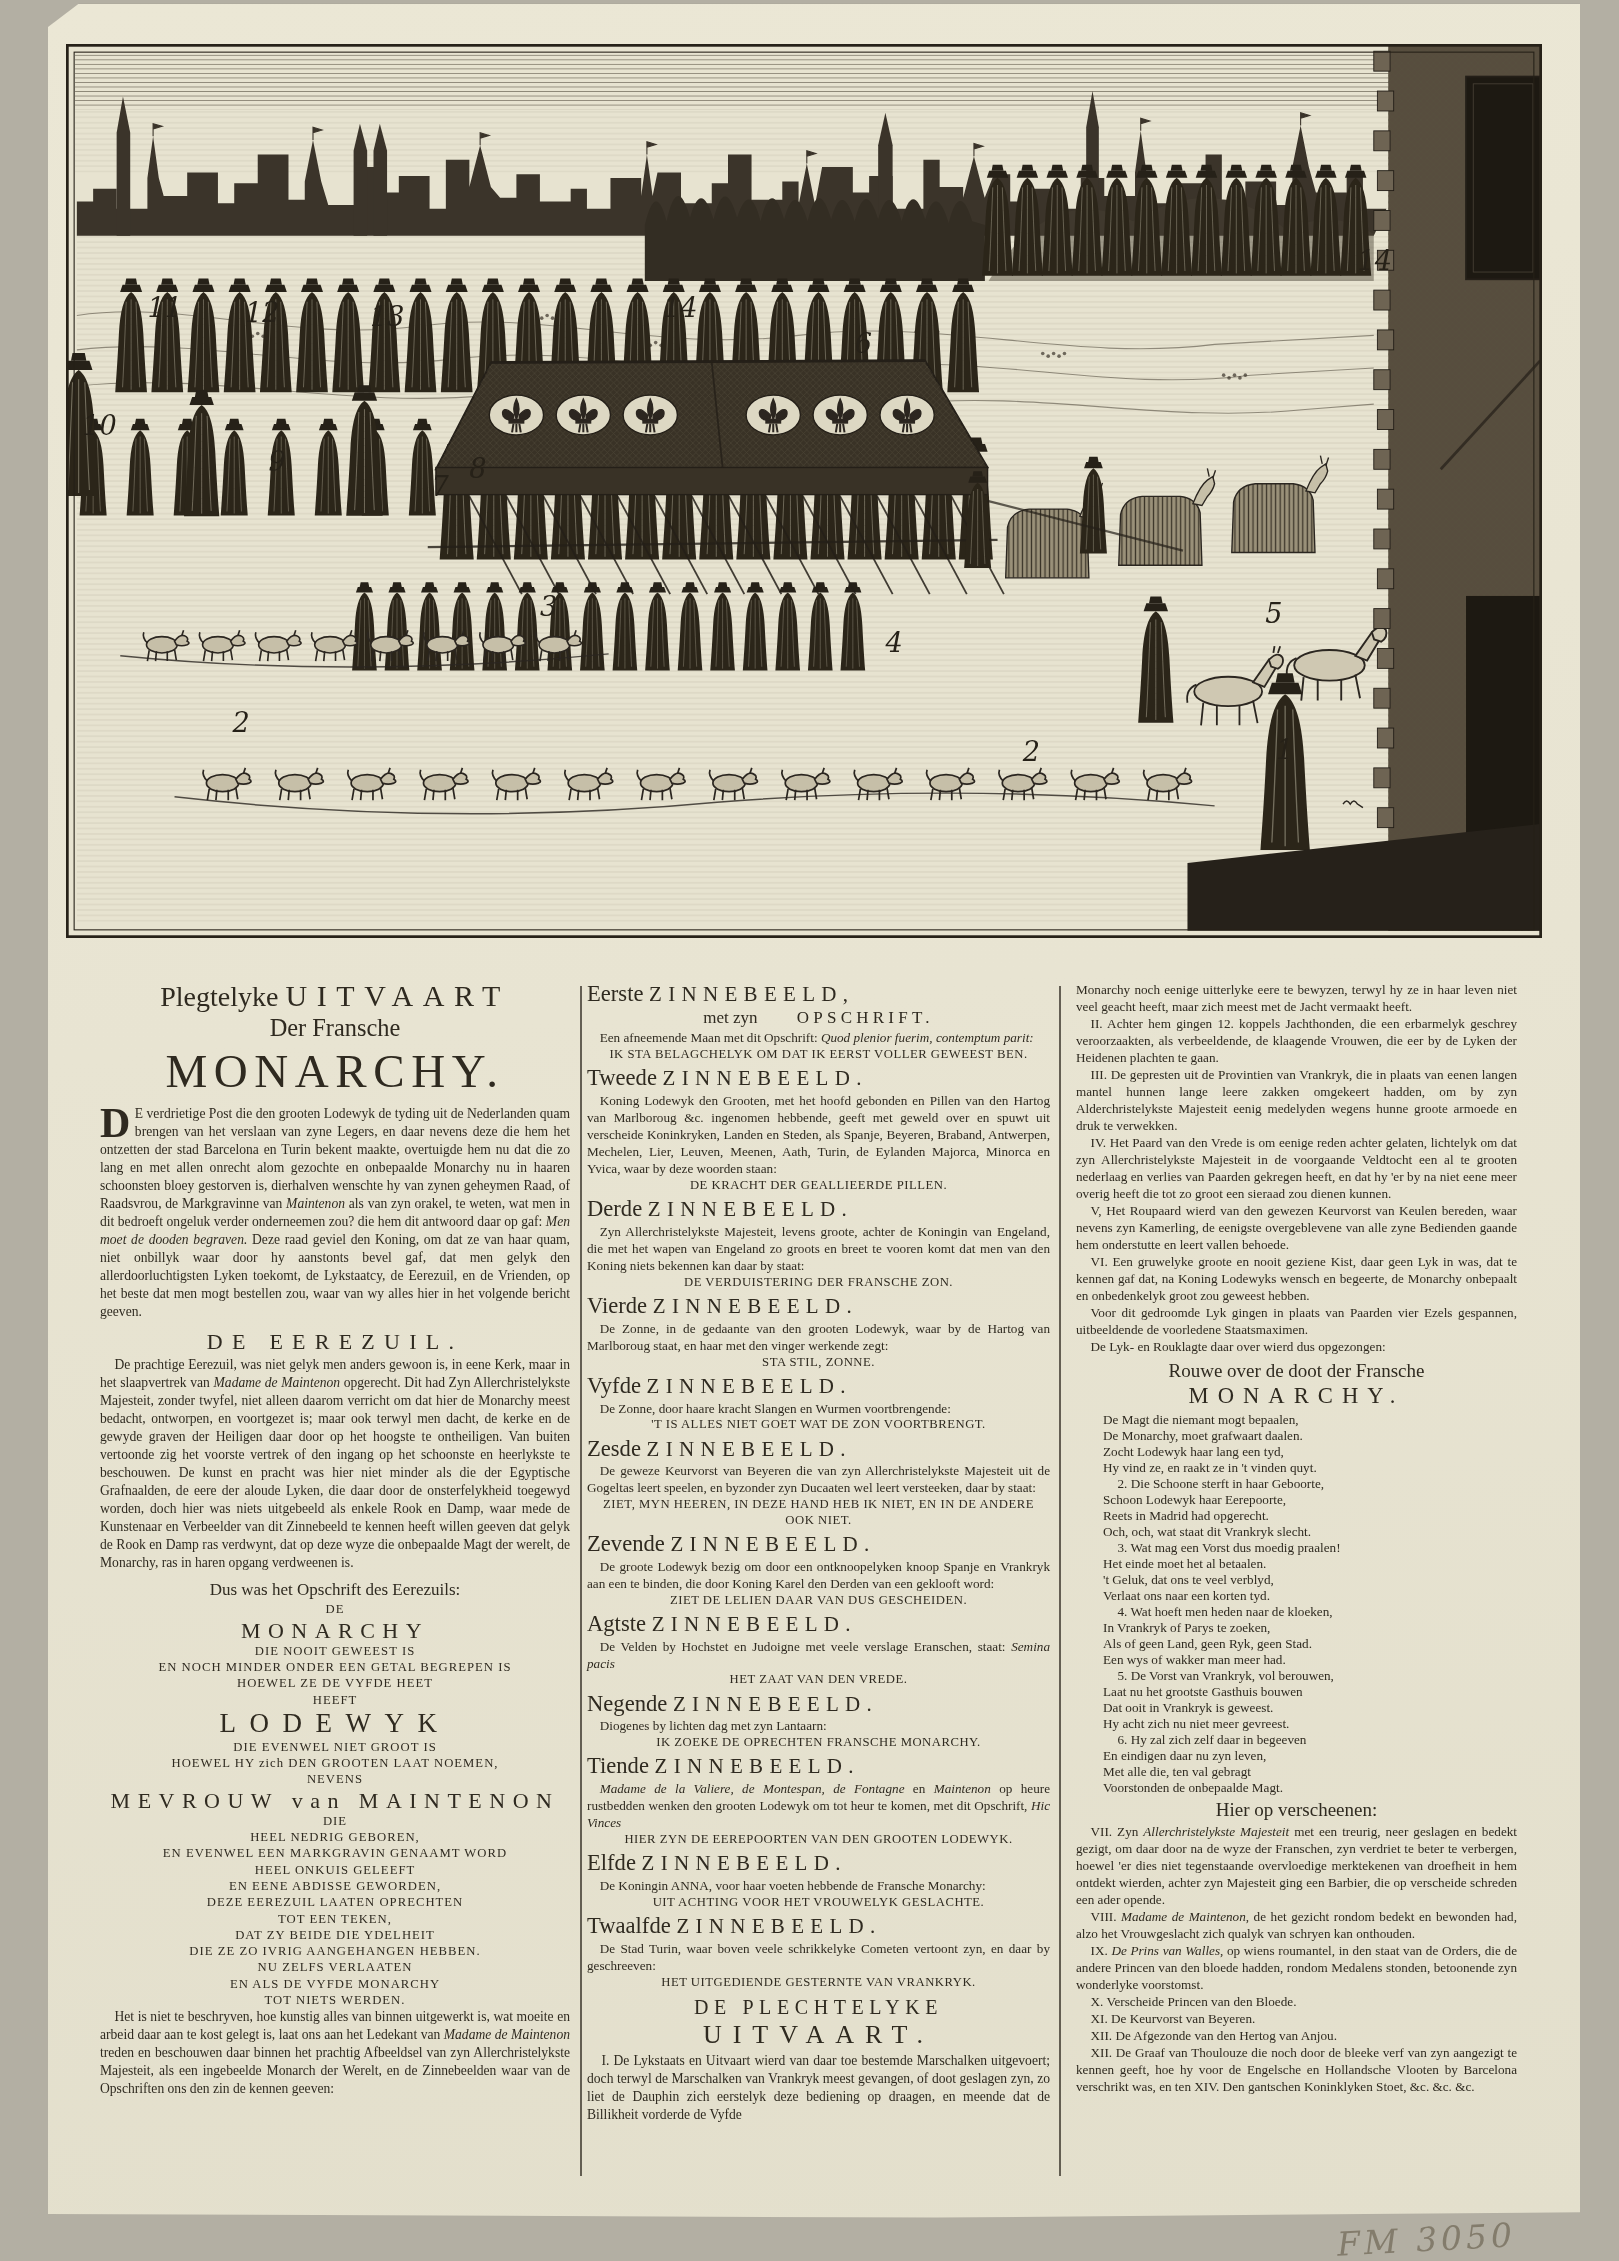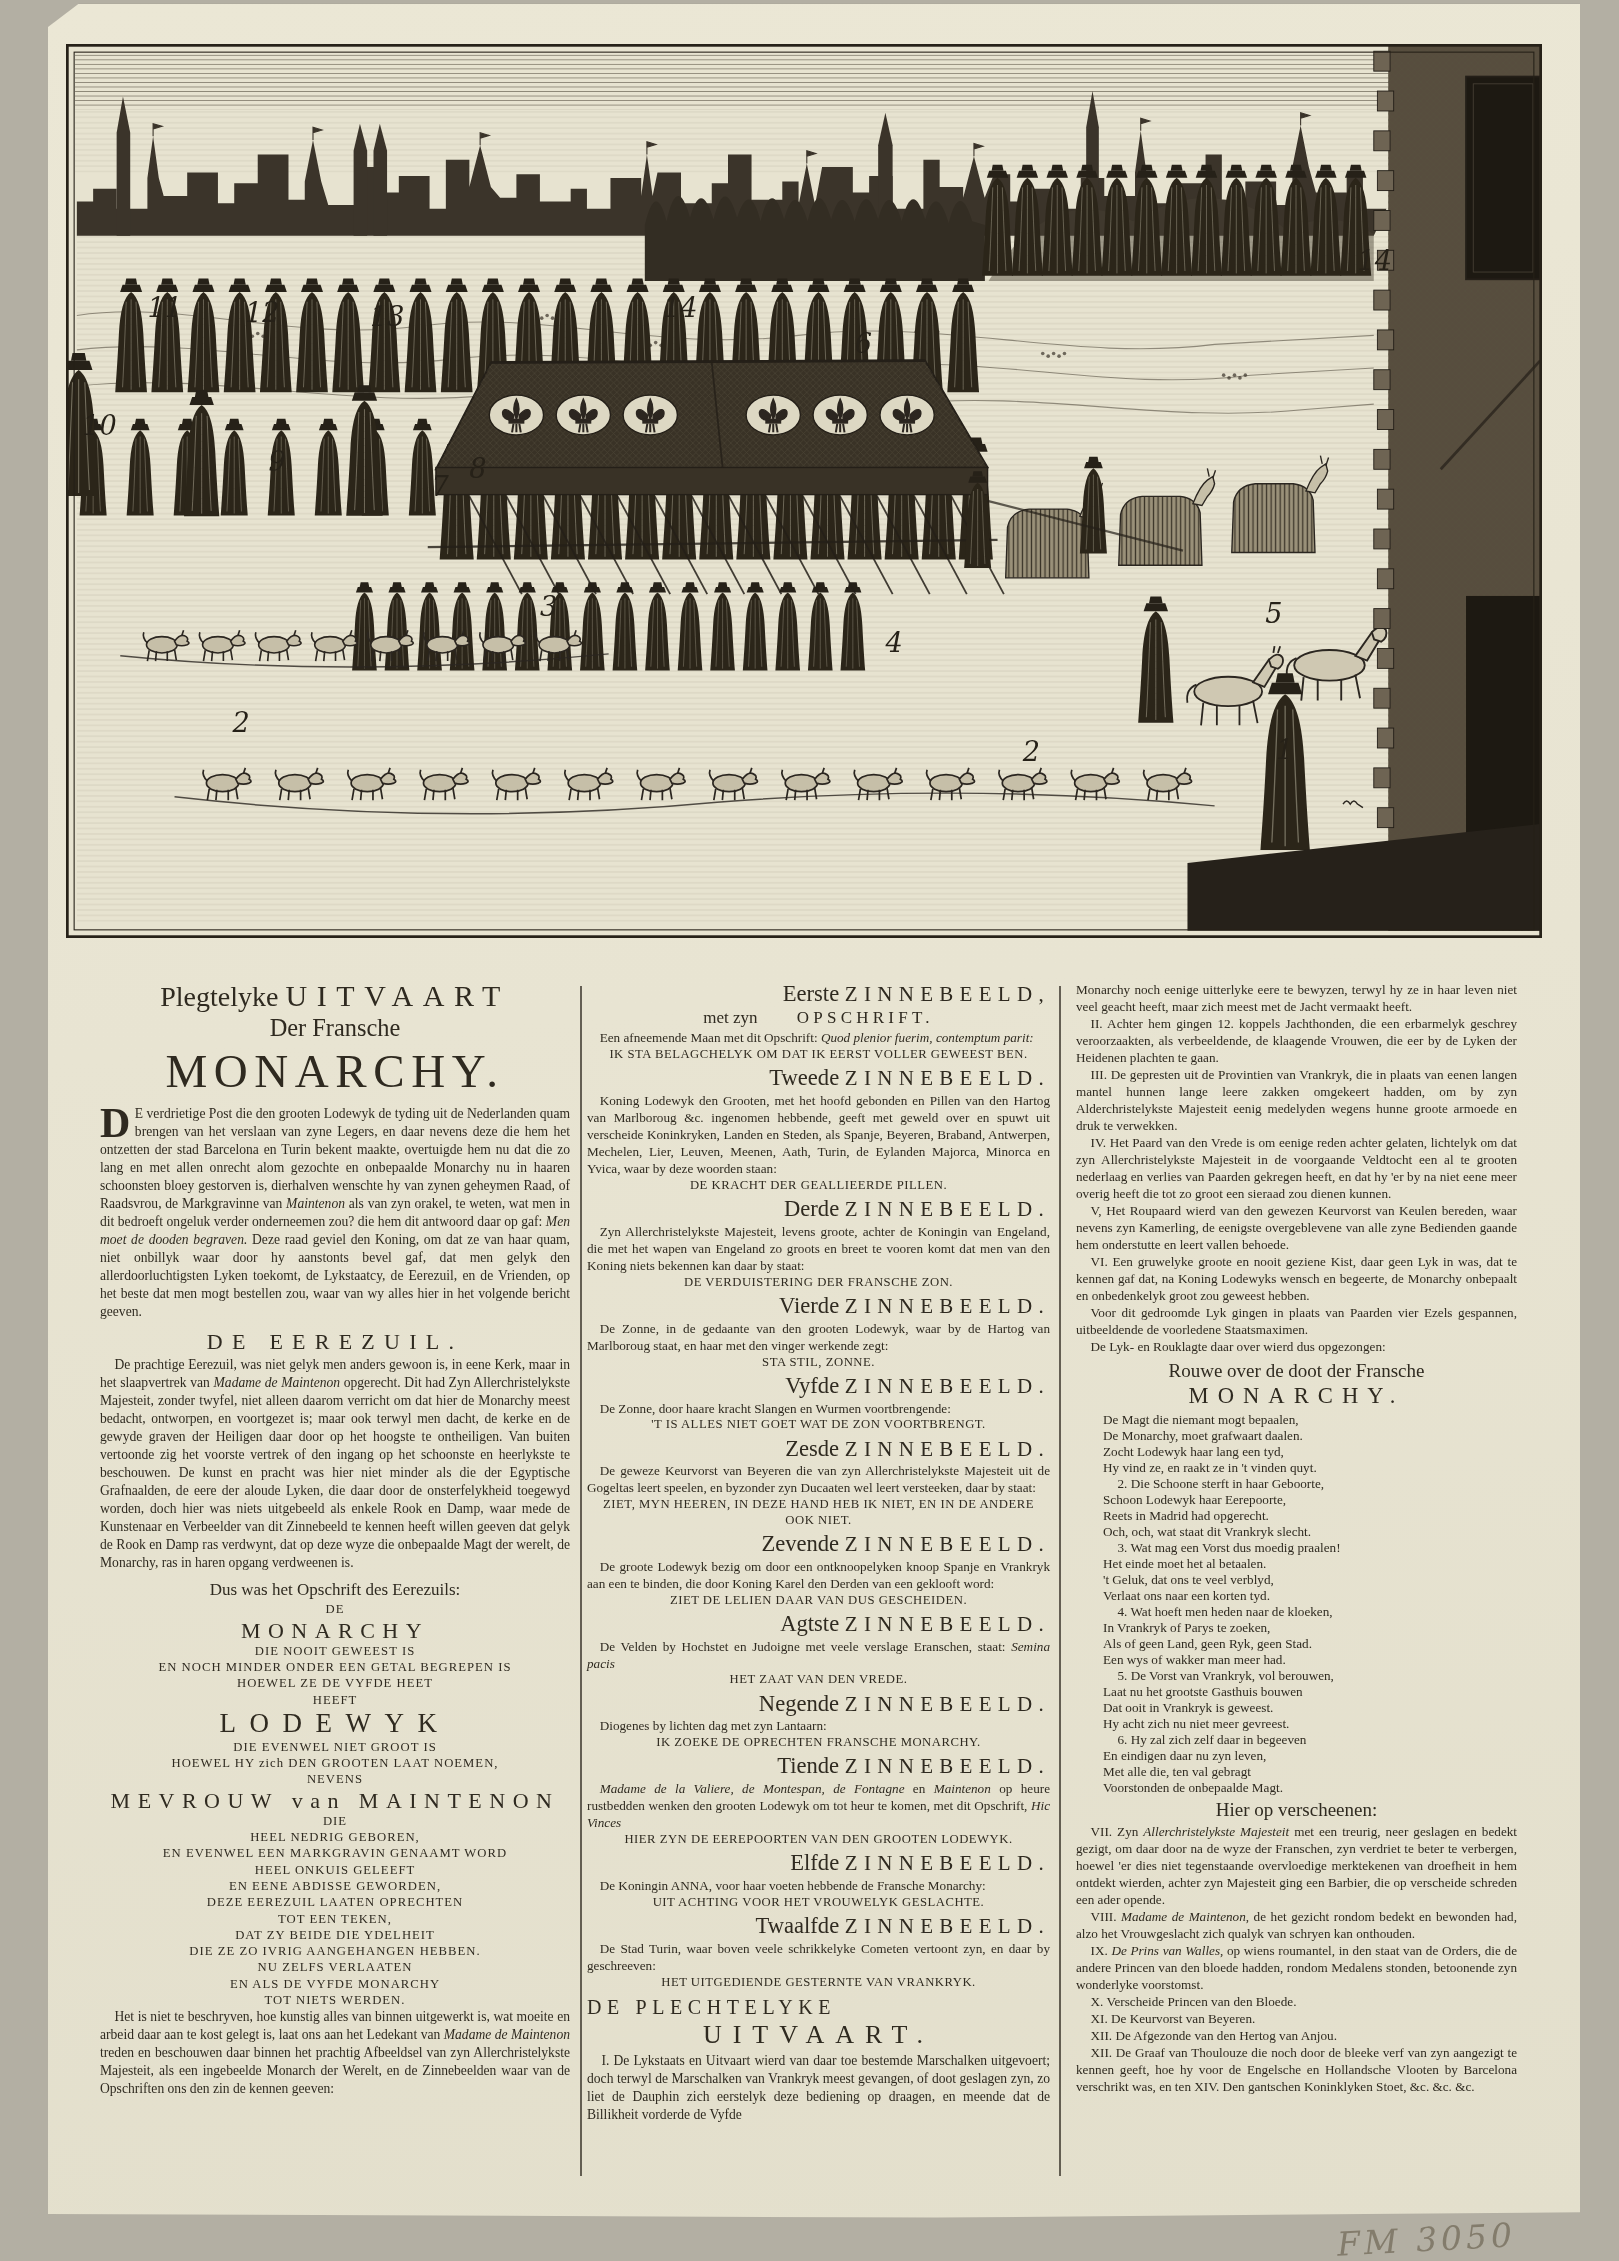--- a/index.html
+++ b/index.html
@@ -34,28 +34,28 @@
   .t1 .wide{letter-spacing:.32em;font-size:30px;}
   .t2{font-size:24.4px;text-align:center;margin:1.8px 0 0 0;}
   .t3{font-size:47px;letter-spacing:.14em;text-align:center;margin:1.8px 0 7.2px 0;}
   .h-eerezuil{font-size:22px;letter-spacing:.42em;text-align:center;margin:7.2px 0 1.8px 0;}
   .opschrift-intro{font-size:17px;text-align:center;margin:7.2px 0 1.8px 0;}
   .epitaph{text-align:center;margin-top:1.8px;}
   .ep-line{font-size:12.7px;line-height:16.3px;letter-spacing:.08em;}
   .ep-xl{font-size:22px;line-height:25px;letter-spacing:.34em;}
   .ep-xxl{font-size:27px;line-height:31px;letter-spacing:.5em;}
   .zsec{margin:0;}
-  .zh{text-align:right;margin:2.7px 0 0.9px 0;}
+  .zh{text-align:left;margin:2.7px 0 0.9px 0;}
   .zh .ord{font-size:22.6px;}
   .zh .zmain{font-size:21px;letter-spacing:.3em;}
   .zsub{text-align:center;font-size:17px;margin:0 0 0.9px 0;}
   .zsub .wide{letter-spacing:.25em;margin-left:35px;}
   .zbody{font-size:13.2px;line-height:17px;text-align:justify;text-indent:12.7px;margin:0;}
   .insc{font-size:12.7px;line-height:15.4px;letter-spacing:.04em;text-align:center;margin:0.9px 0 1.8px 0;}
-  .uitv-h1{font-size:20px;letter-spacing:.28em;text-align:left;margin:5.4px 0 0 0;}
+  .uitv-h1{font-size:20px;letter-spacing:.28em;text-align:center;margin:5.4px 0 0 0;}
   .uitv-h2{font-size:26px;letter-spacing:.42em;text-align:center;margin:0.9px 0 2.7px 0;}
   .rpara{font-size:13.2px;line-height:17px;text-align:justify;margin:0;}
   .rouwe1{font-size:19px;text-align:center;margin:5.4px 0 0 0;}
   .rouwe2{font-size:22.6px;letter-spacing:.4em;text-align:center;margin:0.9px 0 2.7px 0;}
   .poem{padding-left:27px;}
   .poem-line{font-size:13.2px;line-height:16px;}
   .stanza{text-indent:14.5px;}
   .hierop{font-size:19px;text-align:center;margin:3.6px 0 1.8px 0;}
   .dropcap::first-letter{
     font-size:42px;line-height:33px;float:left;padding:1.8px 4.5px 0 0;font-weight:bold;

